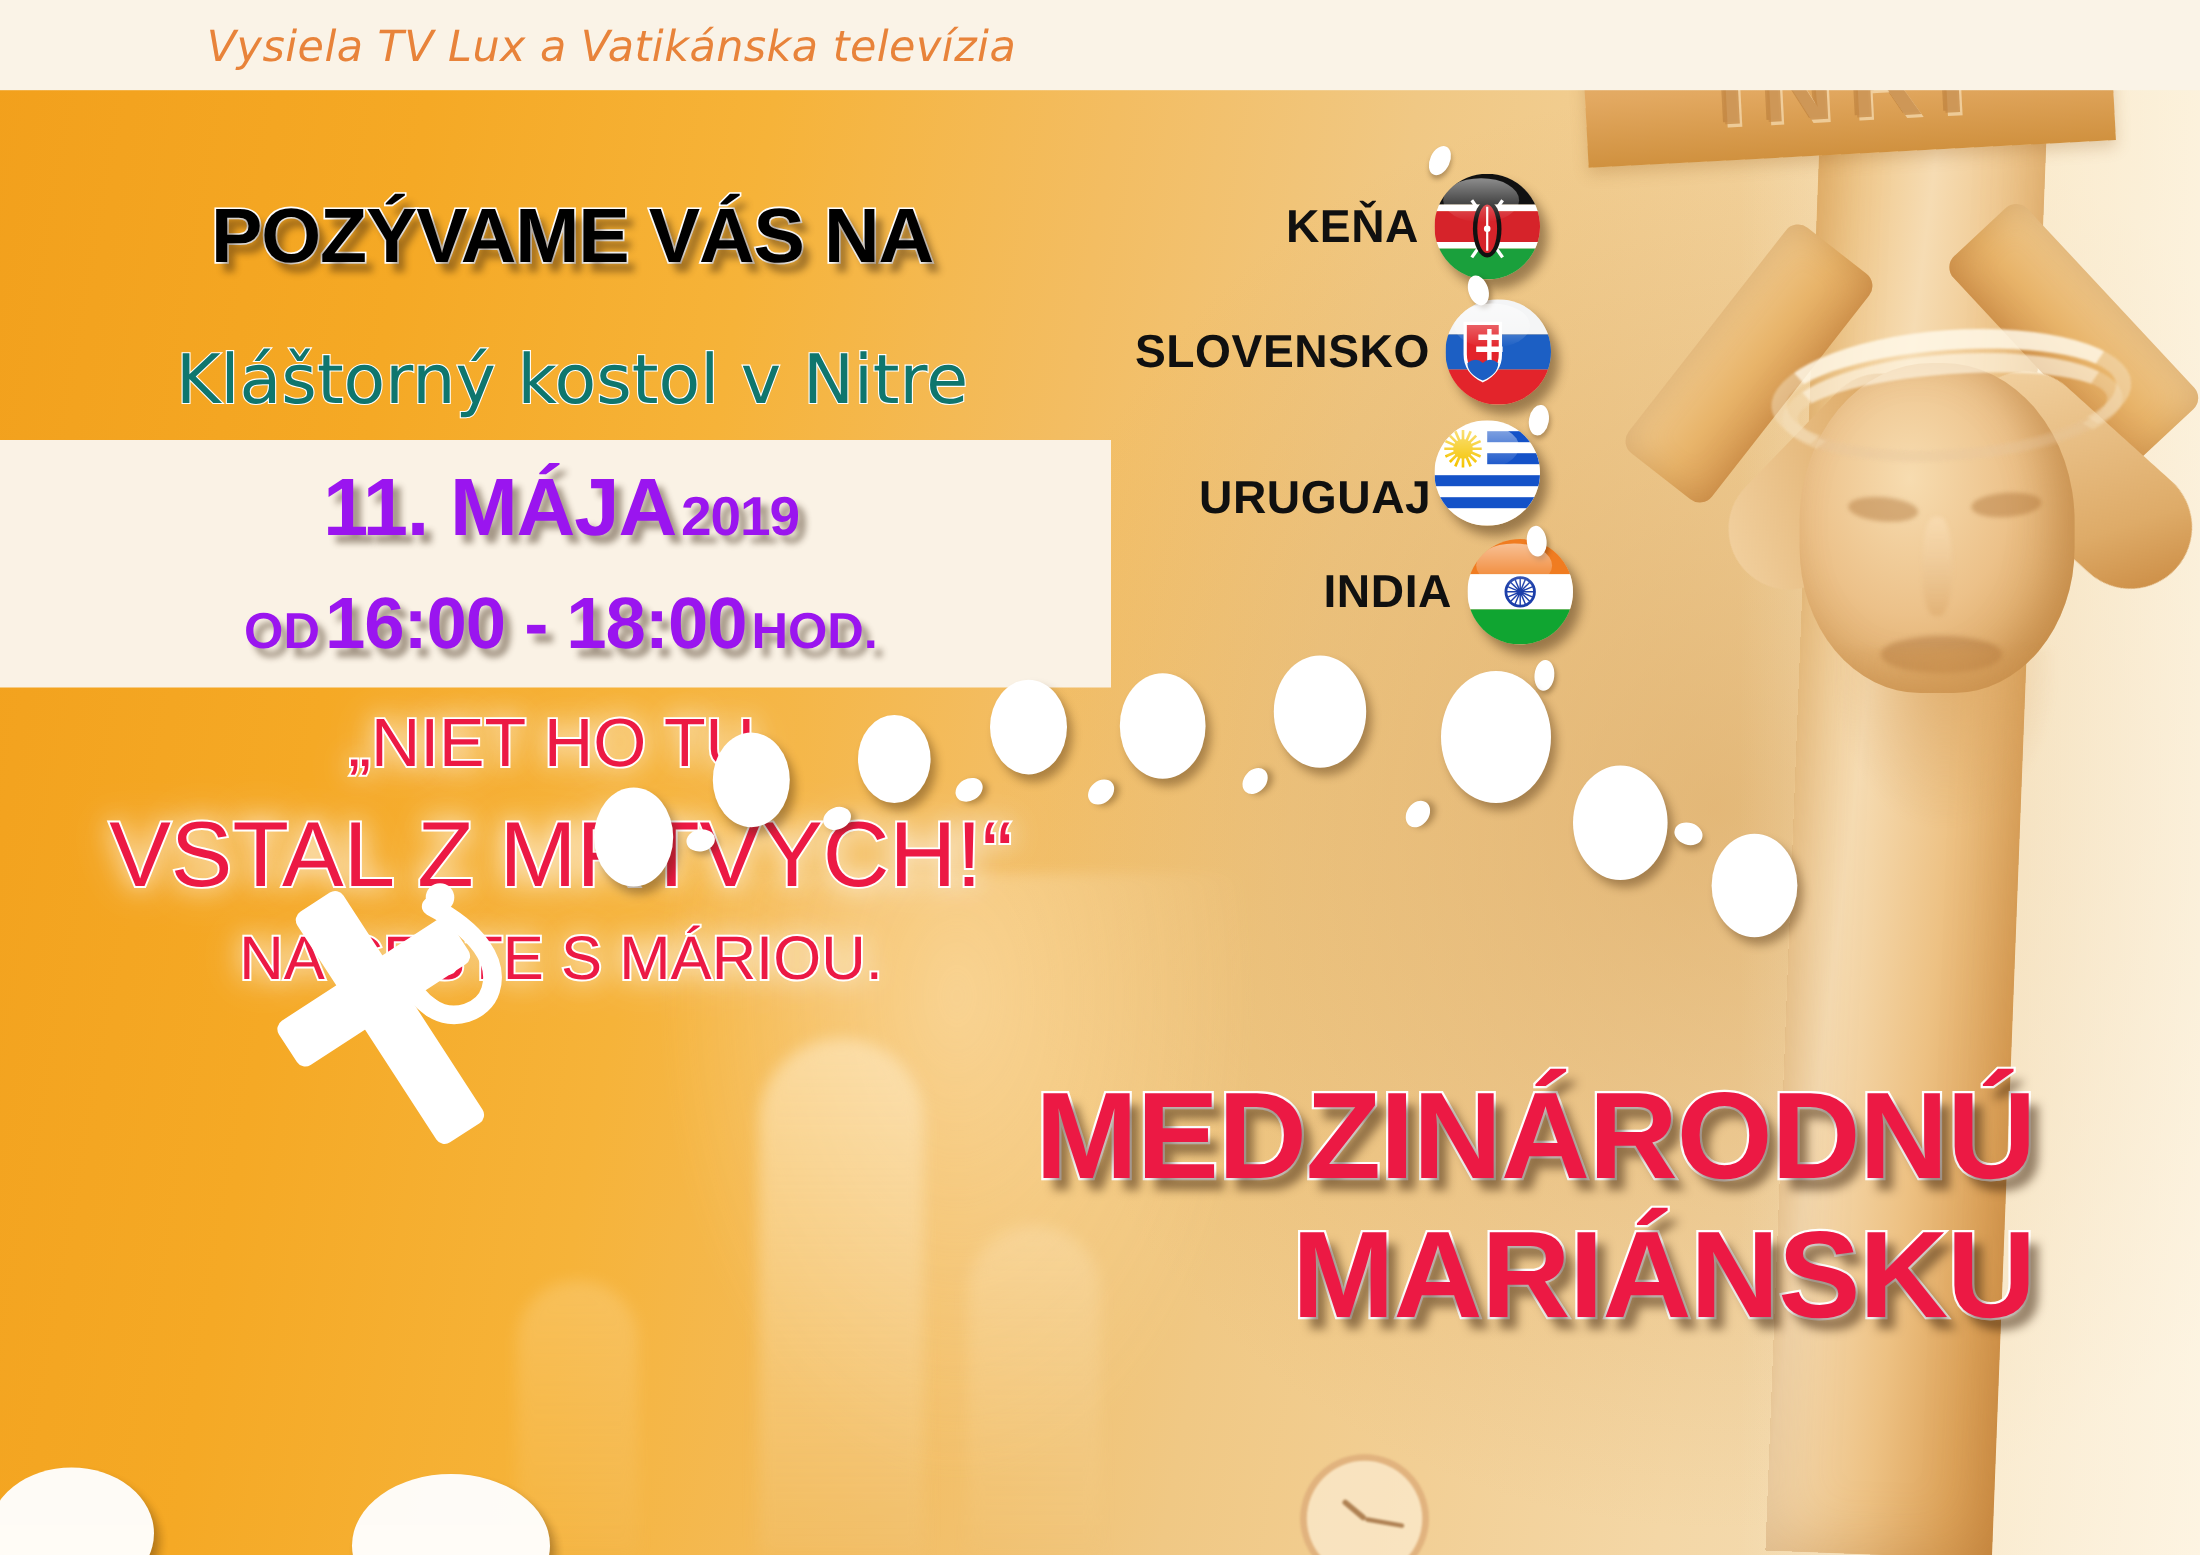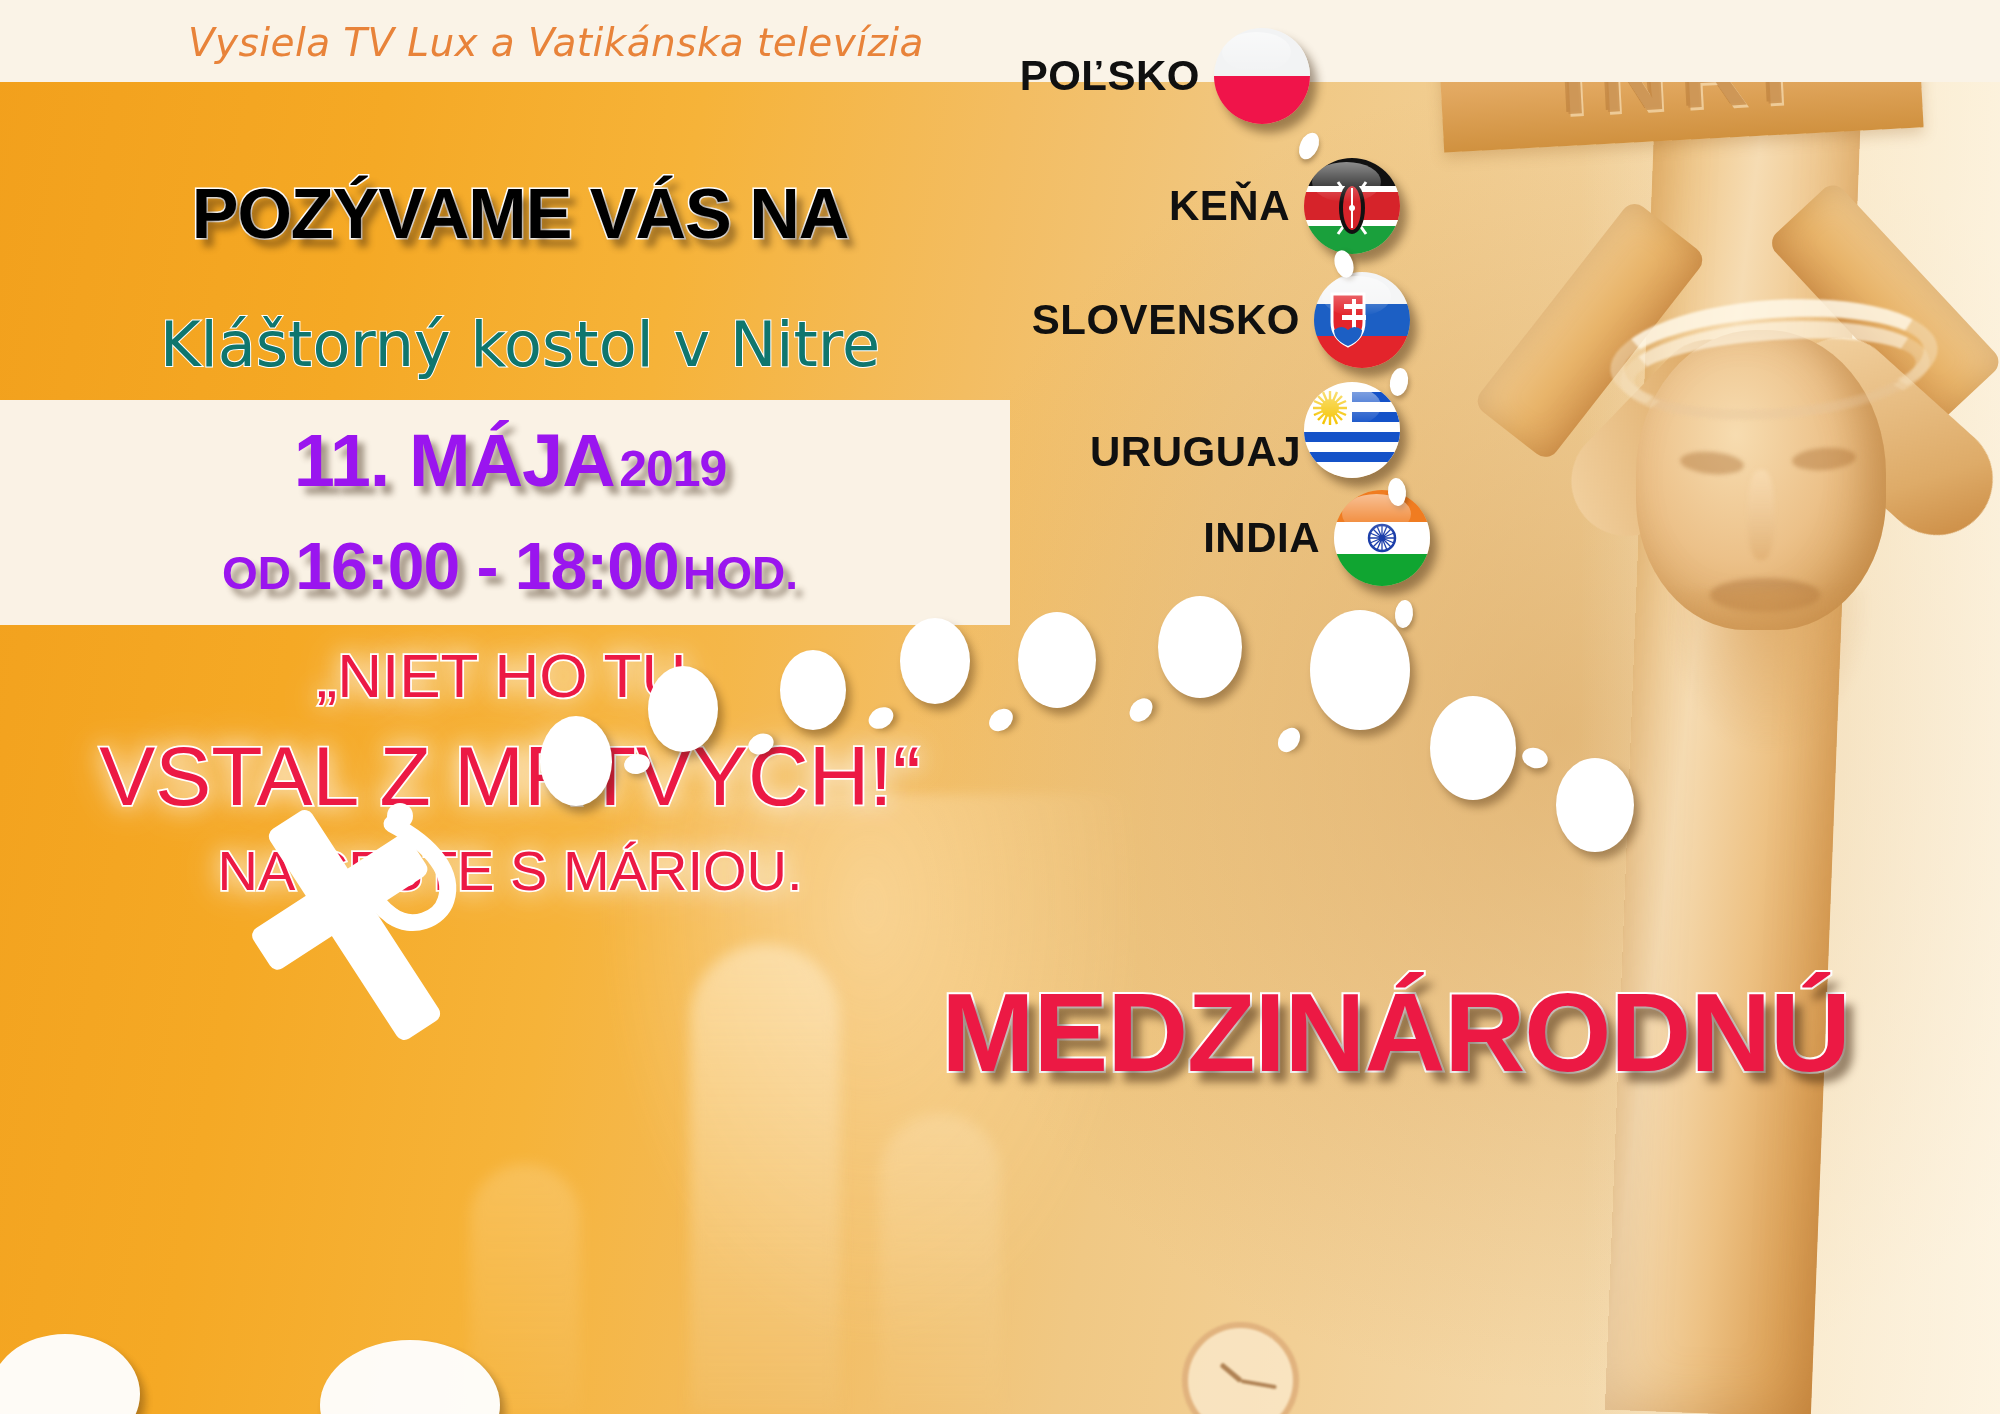--- a/index.html
+++ b/index.html
@@ -453,31 +453,22 @@
 
   <div class="time-line">
     <span class="sm">OD</span><span>&nbsp;</span><span class="big">16:00 - 18:00</span><span>&nbsp;</span><span class="sm">HOD.</span>
   </div>
 
   <div class="quote l1">„NIET HO TU.</div>
   <div class="quote l2">VSTAL Z MŔTVYCH!“</div>
   <div class="quote l3">NA CESTE S MÁRIOU.</div>
 
   <div class="bigtitle r1">MEDZINÁRODNÚ</div>
-
-  <div class="flag-row" style="left:1000px; top:28px;">
-    <div class="flag-label" style="width:200px;">POĽSKO</div>
-    <div class="flag-disc">
-      <svg width="96" height="96" viewBox="0 0 96 96" aria-hidden="true">
-        <rect x="0" y="0" width="96" height="48" fill="#f2f3f4"></rect>
-        <rect x="0" y="48" width="96" height="48" fill="#f0144a"></rect>
-      </svg>
-      <span class="gloss"></span>
-    </div>
-  </div>
+  <div class="bigtitle r2">MARIÁNSKU</div>
+
 
   <div class="flag-row" style="left:1110px; top:158px;">
     <div class="flag-label" style="width:180px;">KEŇA</div>
     <div class="flag-disc">
       <svg width="96" height="96" viewBox="0 0 96 96" aria-hidden="true">
         <rect x="0" y="0" width="96" height="28" fill="#111111"></rect>
         <rect x="0" y="28" width="96" height="6" fill="#ffffff"></rect>
         <rect x="0" y="34" width="96" height="28" fill="#d6232a"></rect>
         <rect x="0" y="62" width="96" height="6" fill="#ffffff"></rect>
         <rect x="0" y="68" width="96" height="28" fill="#1aa03c"></rect>

